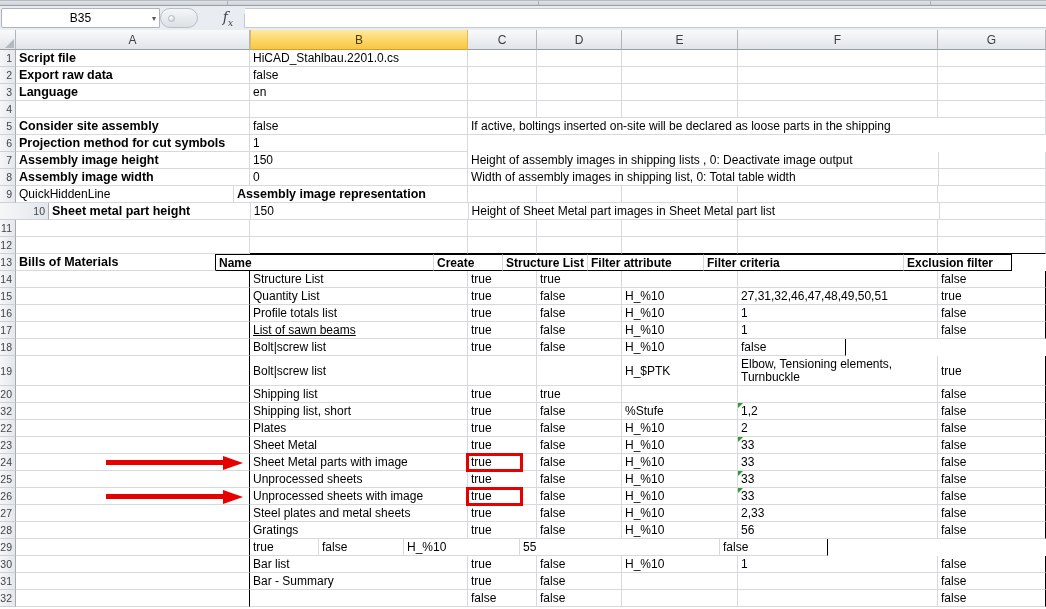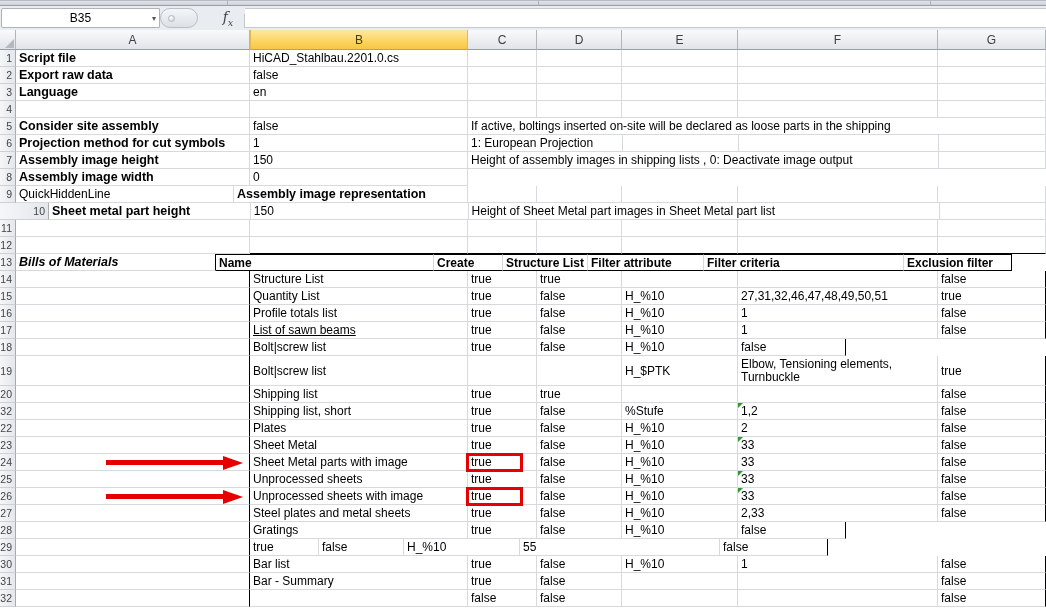--- a/index.html
+++ b/index.html
@@ -150,32 +150,32 @@
         <div class="row" style="height: 17px;">
           <div class="rh" style="width: 16px;">5</div>
           <div class="c b" style="width: 234px;">Consider site assembly</div>
           <div class="c" style="width: 218px;">false</div>
           <div class="c" style="width: 578px;">If active, boltings inserted on-site  will be declared as loose parts in the shipping</div>
         </div>
         <div class="row" style="height: 17px;">
           <div class="rh" style="width: 16px;">6</div>
           <div class="c b" style="width: 234px;">Projection method for cut symbols</div>
           <div class="c" style="width: 218px;">1</div>
-          <div class="c" style="width: 578px;">1: European Projection<span class="vline" style="left: 154px;"></span><span class="vline" style="left: 270px;"></span><span class="vline" style="left: 470px;"></span></div>
         </div>
         <div class="row" style="height: 17px;">
           <div class="rh" style="width: 16px;">7</div>
           <div class="c b" style="width: 234px;">Assembly image height</div>
           <div class="c" style="width: 218px;">150</div>
           <div class="c" style="width: 578px;">Height of assembly images in shipping lists , 0: Deactivate image output<span class="vline" style="left: 470px;"></span></div>
         </div>
         <div class="row" style="height: 17px;">
           <div class="rh" style="width: 16px;">8</div>
           <div class="c b" style="width: 234px;">Assembly image width</div>
           <div class="c" style="width: 218px;">0</div>
+          <div class="c" style="width: 578px;">Width of assembly images in shipping list, 0: Total table width<span class="vline" style="left: 470px;"></span></div>
         </div>
         <div class="row" style="height: 17px;">
           <div class="rh" style="width: 16px;">9</div>
           <div class="c" style="width: 218px;">QuickHiddenLine</div>
           <div class="c b" style="width: 234px;">Assembly image representation</div>
           <div class="c" style="width: 69px;"></div>
           <div class="c" style="width: 85px;"></div>
           <div class="c" style="width: 116px;"></div>
           <div class="c" style="width: 200px;"></div>
           <div class="c" style="width: 108px;"></div>
@@ -201,21 +201,21 @@
           <div class="c" style="width: 234px;"></div>
           <div class="c" style="width: 218px; border-bottom: 1px solid rgb(0, 0, 0);"></div>
           <div class="c" style="width: 69px; border-bottom: 1px solid rgb(0, 0, 0);"></div>
           <div class="c" style="width: 85px; border-bottom: 1px solid rgb(0, 0, 0);"></div>
           <div class="c" style="width: 116px; border-bottom: 1px solid rgb(0, 0, 0);"></div>
           <div class="c" style="width: 200px; border-bottom: 1px solid rgb(0, 0, 0);"></div>
           <div class="c" style="width: 108px; border-bottom: 1px solid rgb(0, 0, 0);"></div>
         </div>
         <div class="row" style="height: 17px;">
           <div class="rh" style="width: 16px;">13</div>
-          <div class="c b" style="width: 200px; border-right: 1px solid rgb(0, 0, 0); font-style: italic;">Bills of Materials</div>
+          <div class="c b" style="width: 200px; border-right: 1px solid rgb(0, 0, 0);">Bills of Materials</div>
           <div class="c th" style="width: 218px; border-top: 1px solid rgb(0, 0, 0); border-bottom: 1px solid rgb(0, 0, 0);">Name</div>
           <div class="c th" style="width: 69px; border-top: 1px solid rgb(0, 0, 0); border-bottom: 1px solid rgb(0, 0, 0);">Create</div>
           <div class="c th" style="width: 85px; border-top: 1px solid rgb(0, 0, 0); border-bottom: 1px solid rgb(0, 0, 0);">Structure List</div>
           <div class="c th" style="width: 116px; border-top: 1px solid rgb(0, 0, 0); border-bottom: 1px solid rgb(0, 0, 0);">Filter attribute</div>
           <div class="c th" style="width: 200px; border-top: 1px solid rgb(0, 0, 0); border-bottom: 1px solid rgb(0, 0, 0);">Filter criteria</div>
           <div class="c th" style="width: 108px; border-top: 1px solid rgb(0, 0, 0); border-bottom: 1px solid rgb(0, 0, 0); border-right: 1px solid rgb(0, 0, 0);">Exclusion filter</div>
         </div>
         <div class="row" style="height: 17px;">
           <div class="rh" style="width: 16px;">14</div>
           <div class="c" style="width: 234px; border-right: 1px solid rgb(0, 0, 0);"></div>
@@ -355,20 +355,21 @@
           <div class="c" style="width: 200px;">2,33</div>
           <div class="c" style="width: 108px; border-right: 1px solid rgb(0, 0, 0);">false</div>
         </div>
         <div class="row" style="height: 17px;">
           <div class="rh" style="width: 16px;">28</div>
           <div class="c" style="width: 234px; border-right: 1px solid rgb(0, 0, 0);"></div>
           <div class="c" style="width: 218px;">Gratings</div>
           <div class="c" style="width: 69px;">true</div>
           <div class="c" style="width: 85px;">false</div>
           <div class="c" style="width: 116px;">H_%10</div>
+          <div class="c" style="width: 200px;">56</div>
           <div class="c" style="width: 108px; border-right: 1px solid rgb(0, 0, 0);">false</div>
         </div>
         <div class="row" style="height: 17px;">
           <div class="rh" style="width: 16px;">29</div>
           <div class="c" style="width: 234px; border-right: 1px solid rgb(0, 0, 0);"></div>
           <div class="c" style="width: 69px;">true</div>
           <div class="c" style="width: 85px;">false</div>
           <div class="c" style="width: 116px;">H_%10</div>
           <div class="c" style="width: 200px;">55</div>
           <div class="c" style="width: 108px; border-right: 1px solid rgb(0, 0, 0);">false</div>

